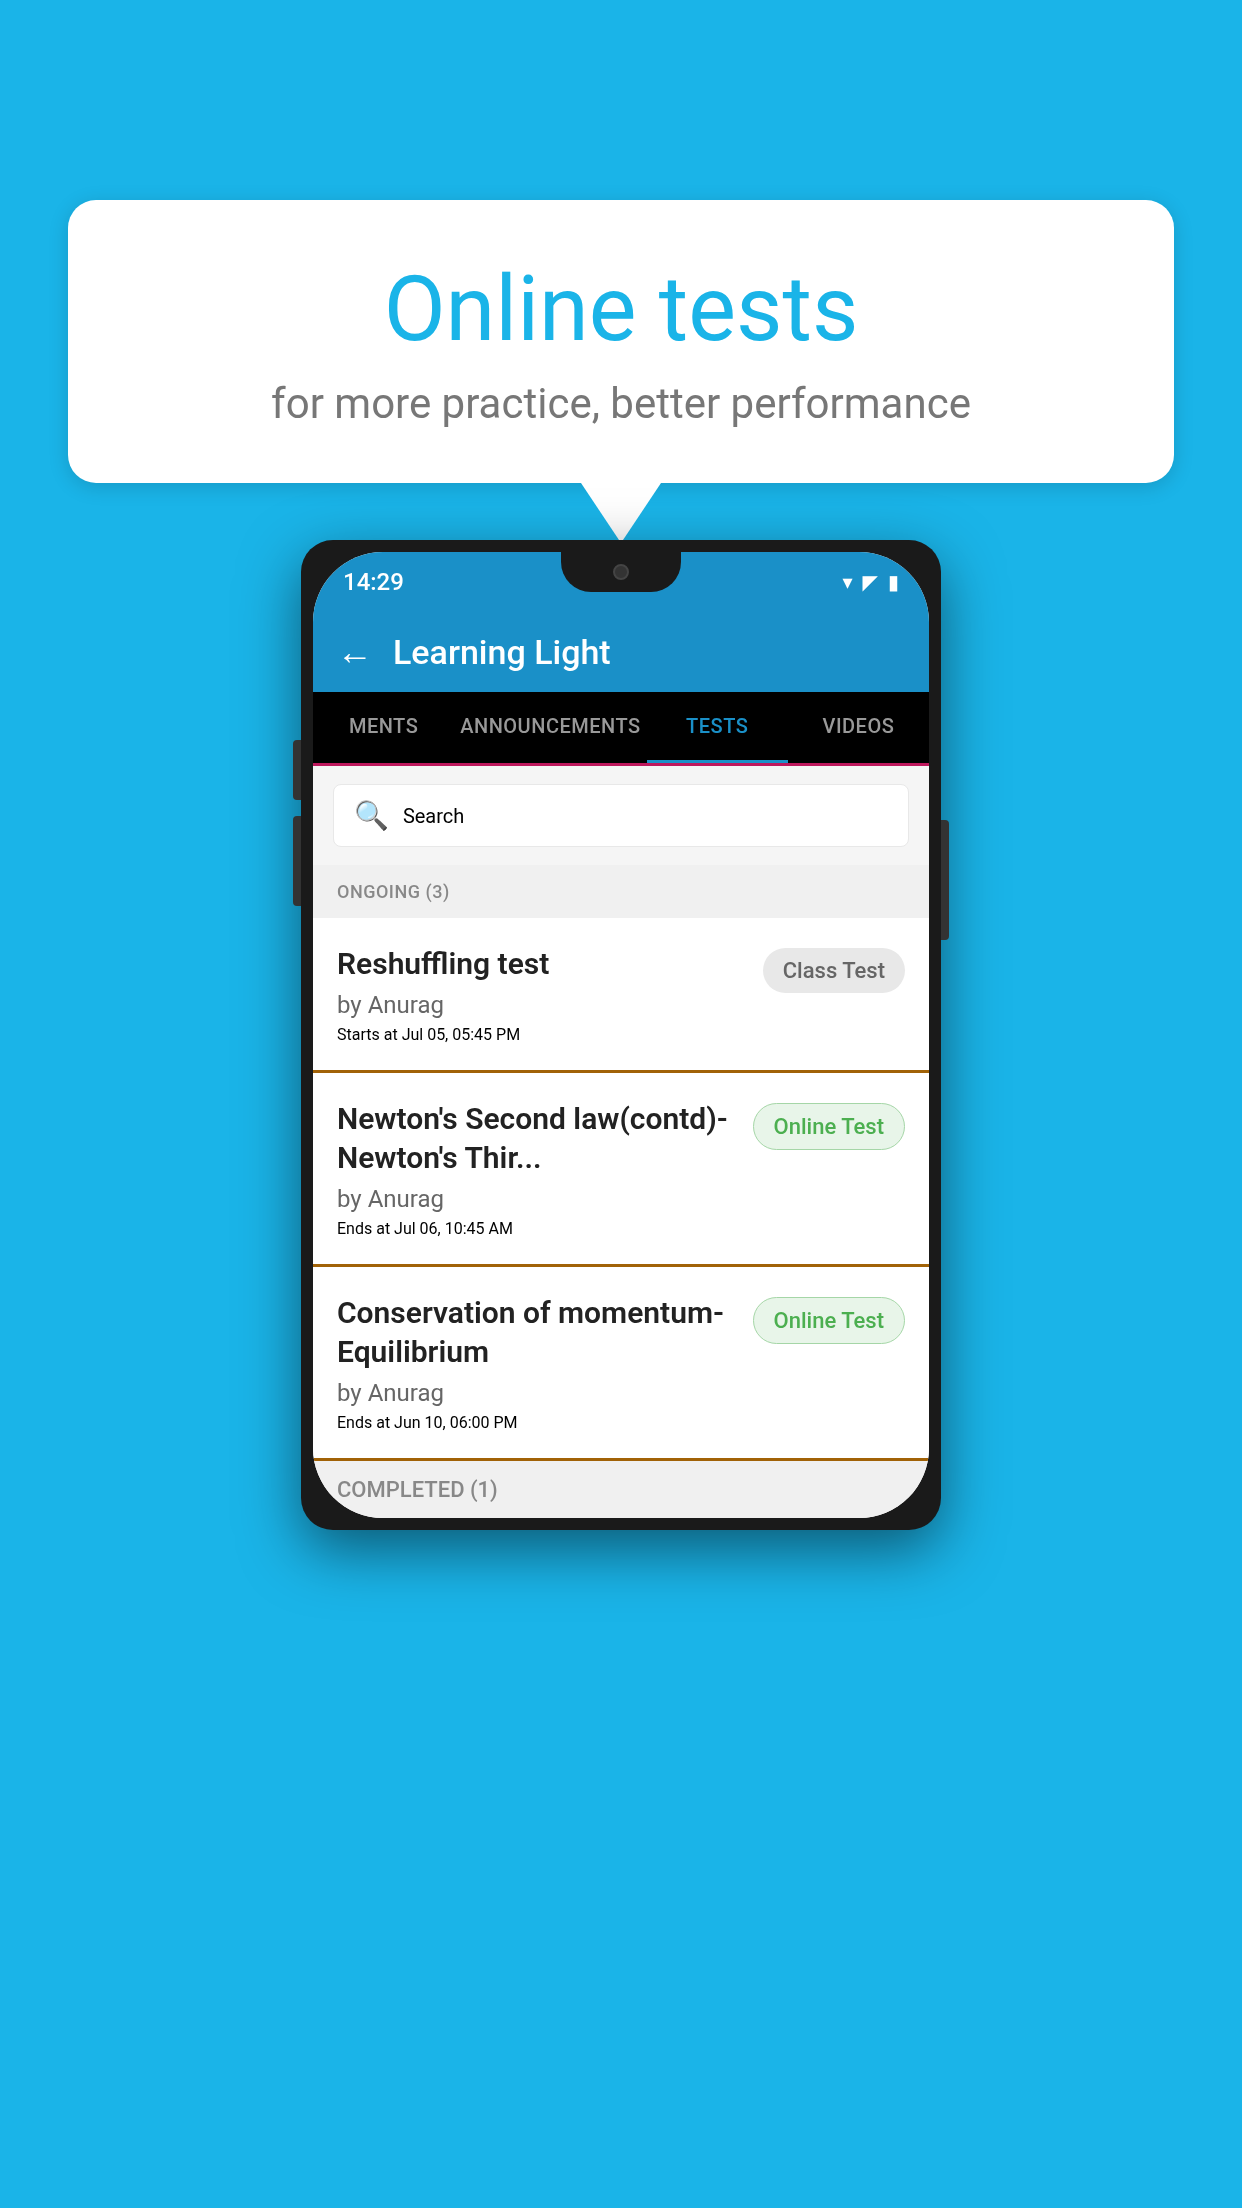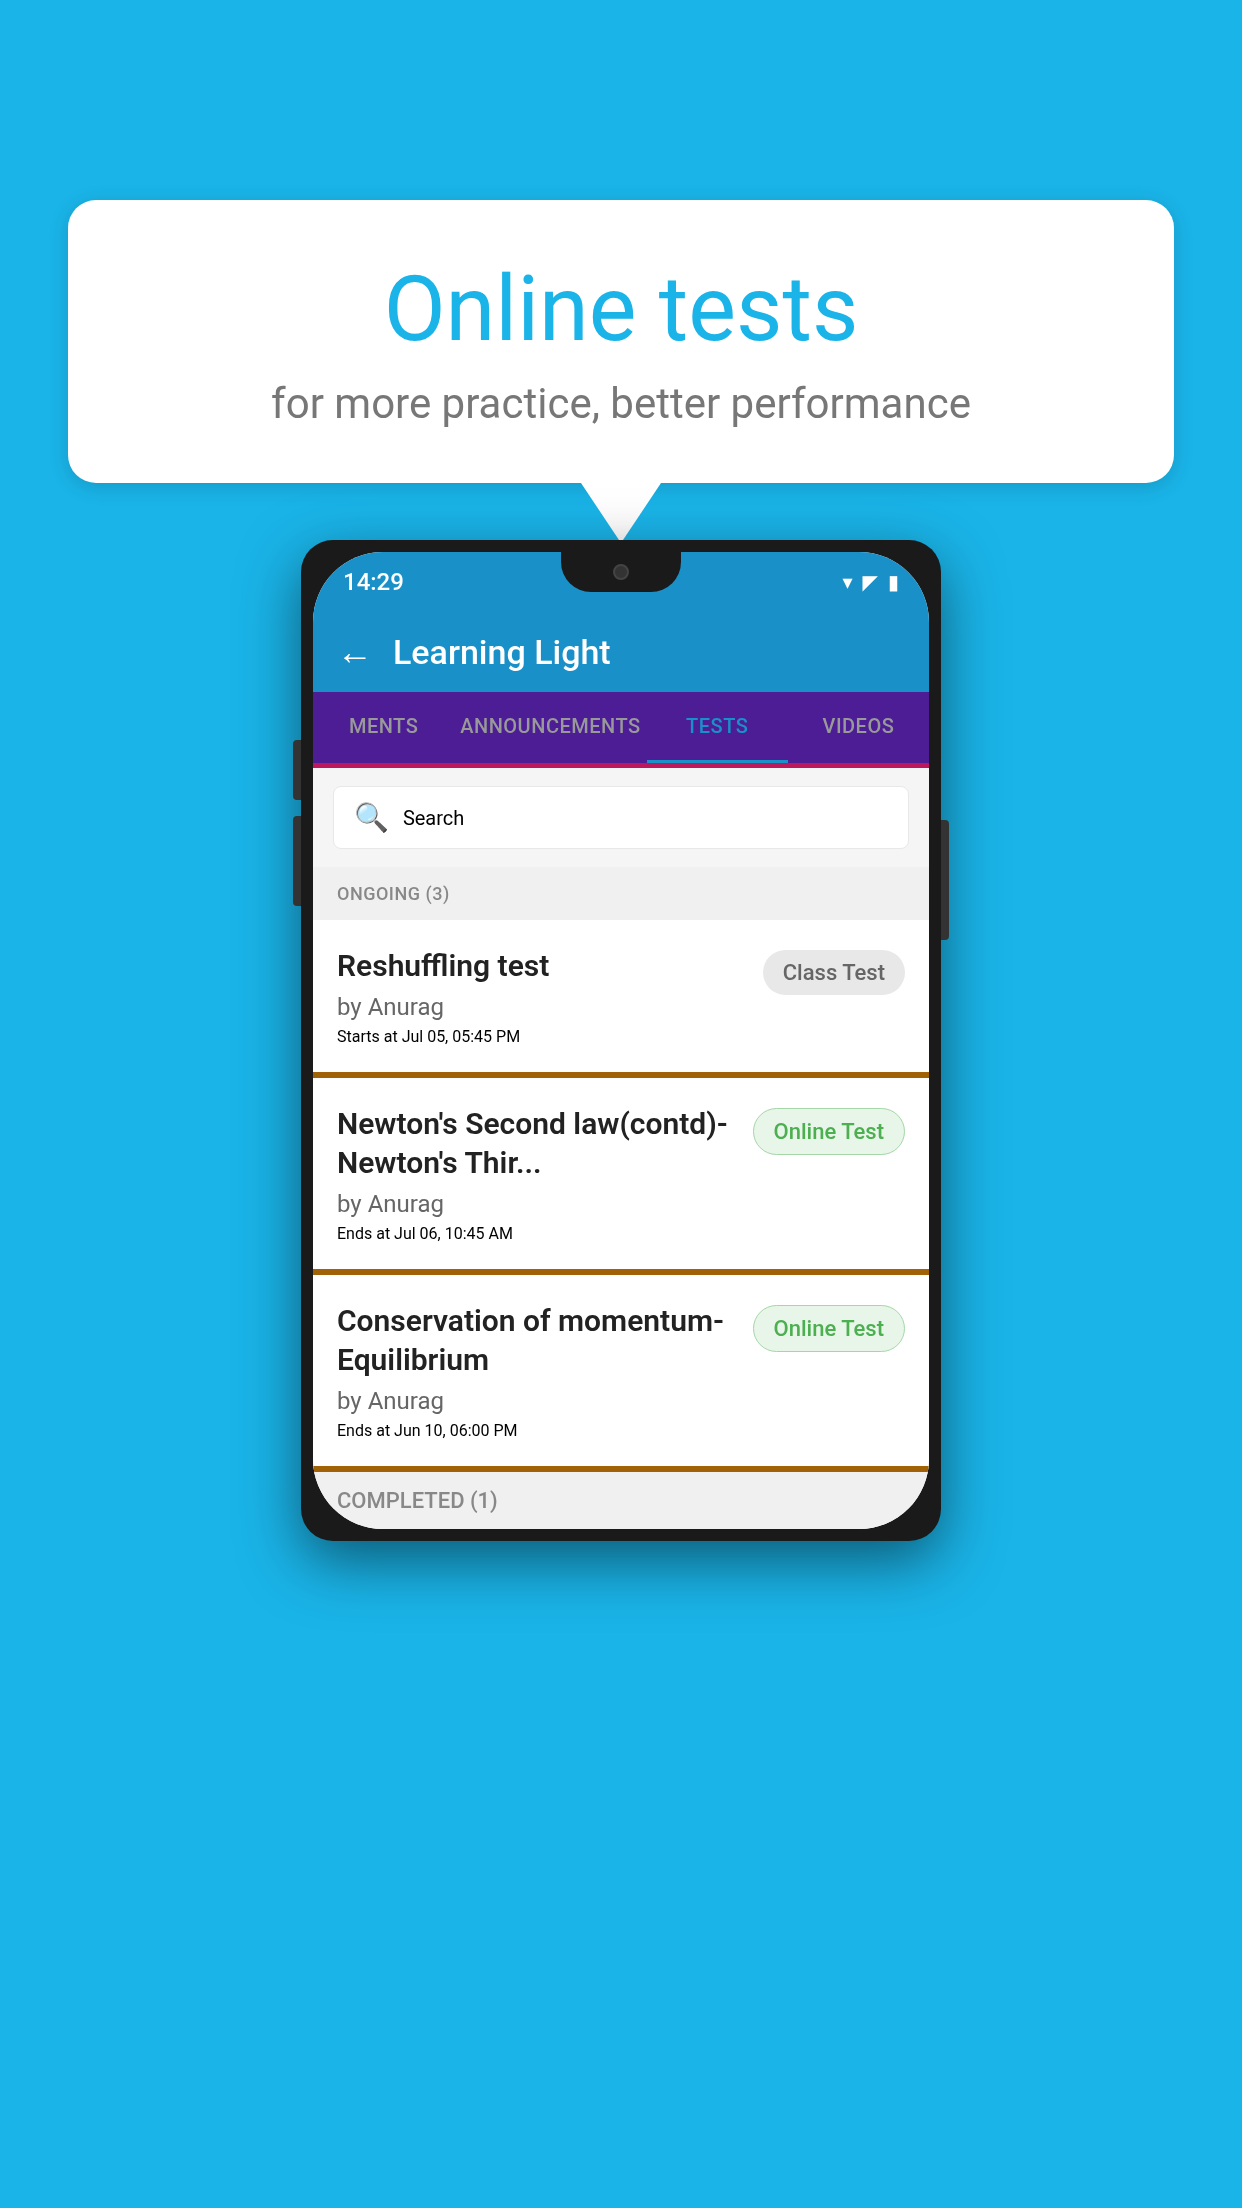--- a/index.html
+++ b/index.html
@@ -149,23 +149,23 @@
     }
 
     .app-bar-title {
       color: white;
       font-size: 34px;
       font-weight: 500;
     }
 
     
     .tabs-container {
-      background: #4c1d95;
-      display: flex;
-      border-bottom: 5px solid #be185d;
+      background: #000000;
+      display: flex;
+      border-bottom: 3px solid #be185d;
       overflow: hidden;
     }
 
     .tab {
       flex: 1;
       text-align: center;
       padding: 22px 6px;
       font-size: 20px;
       font-weight: 500;
       color: #999;
@@ -218,21 +218,21 @@
       letter-spacing: 0.5px;
     }
 
     
     .test-list {
       background: white;
     }
 
     .test-item {
       padding: 26px 24px;
-      border-bottom: 6px solid #a16207;
+      border-bottom: 3px solid #a16207;
       display: flex;
       align-items: flex-start;
       justify-content: space-between;
       gap: 16px;
     }
 
     .test-info {
       flex: 1;
     }
 

